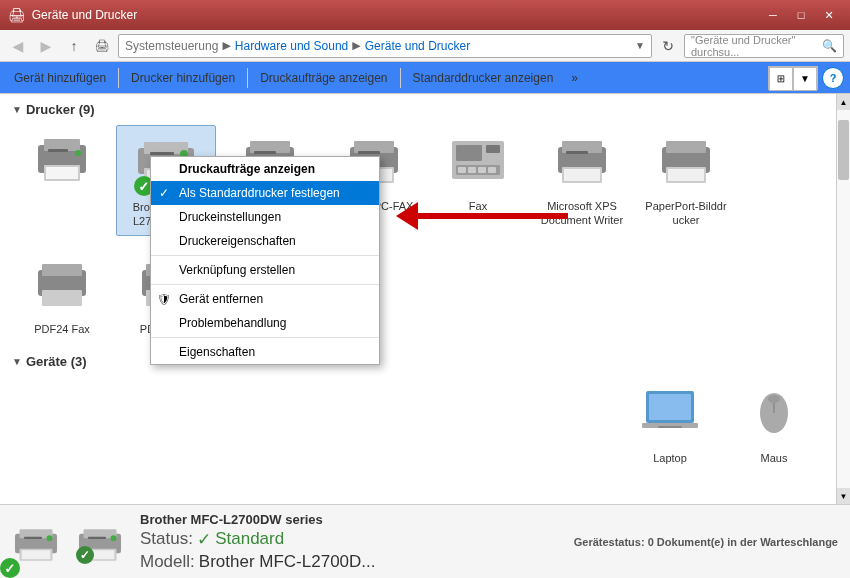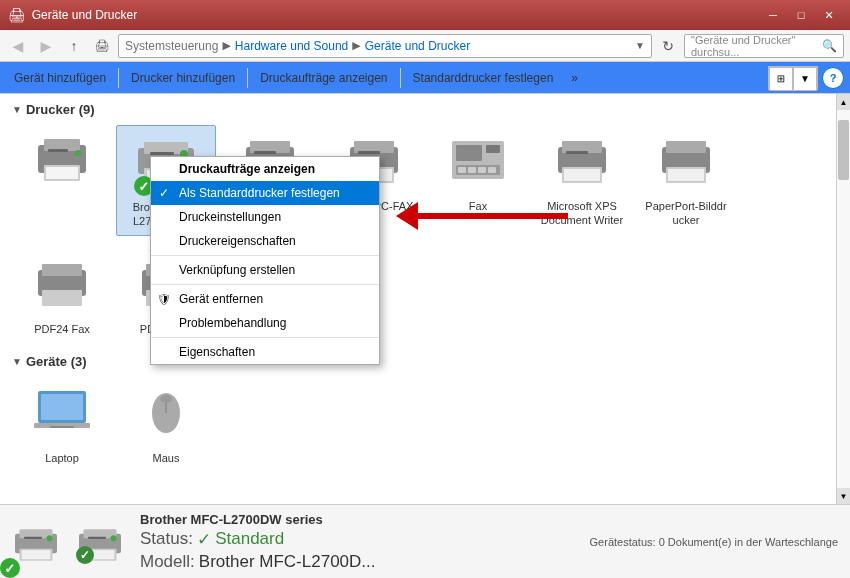--- a/index.html
+++ b/index.html
@@ -227,28 +227,28 @@
       align-items: center;
       padding: 0 12px;
       gap: 16px;
     }
     .status-info { display: flex; flex-direction: column; gap: 2px; }
     .status-name { font-size: 13px; font-weight: 600; color: #333; }
     .status-row { font-size: 17px; color: #555; display: flex; gap: 4px; }
     .status-label { color: #555; }
     .status-val { color: #333; }
     .status-green { color: #3a8a3a; }
-    .status-right { margin-left: auto; font-size: 11px; color: #555; }
+    .status-right { margin-left: auto; font-size: 11px; color: #555; font-weight: bold; }
 
     
     .printer-svg { width: 64px; height: 54px; }
 
     
     .devices-section { margin-top: 8px; }
-    .devices-grid { display: flex; gap: 4px; margin-top: 6px; }
+    .devices-grid { display: flex; gap: 4px; margin-top: 6px; justify-content: flex-end; }
   </style>
 </head>
 <body>
 
 <div class="title-bar">
   <div class="title-bar-left">
     <span style="font-size:14px;">🖨</span>
     <span class="title-bar-text">Geräte und Drucker</span>
   </div>
   <div class="title-bar-controls">
@@ -278,21 +278,21 @@
   </div>
 </div>
 
 <div class="toolbar">
   <button class="toolbar-btn">Gerät hinzufügen</button>
   <div class="toolbar-sep"></div>
   <button class="toolbar-btn">Drucker hinzufügen</button>
   <div class="toolbar-sep"></div>
   <button class="toolbar-btn">Druckaufträge anzeigen</button>
   <div class="toolbar-sep"></div>
-  <button class="toolbar-btn">Standarddrucker festlegen</button>
+  <button class="toolbar-btn">Standarddrucker anzeigen</button>
   <button class="toolbar-btn">»</button>
   <div class="toolbar-right">
     <div style="display:flex;border:1px solid #bbb;height:24px;">
       <button class="view-btn" style="border-right:1px solid #bbb;">⊞</button>
       <button class="view-btn">▼</button>
     </div>
     <button class="help-btn">?</button>
   </div>
 </div>
 

